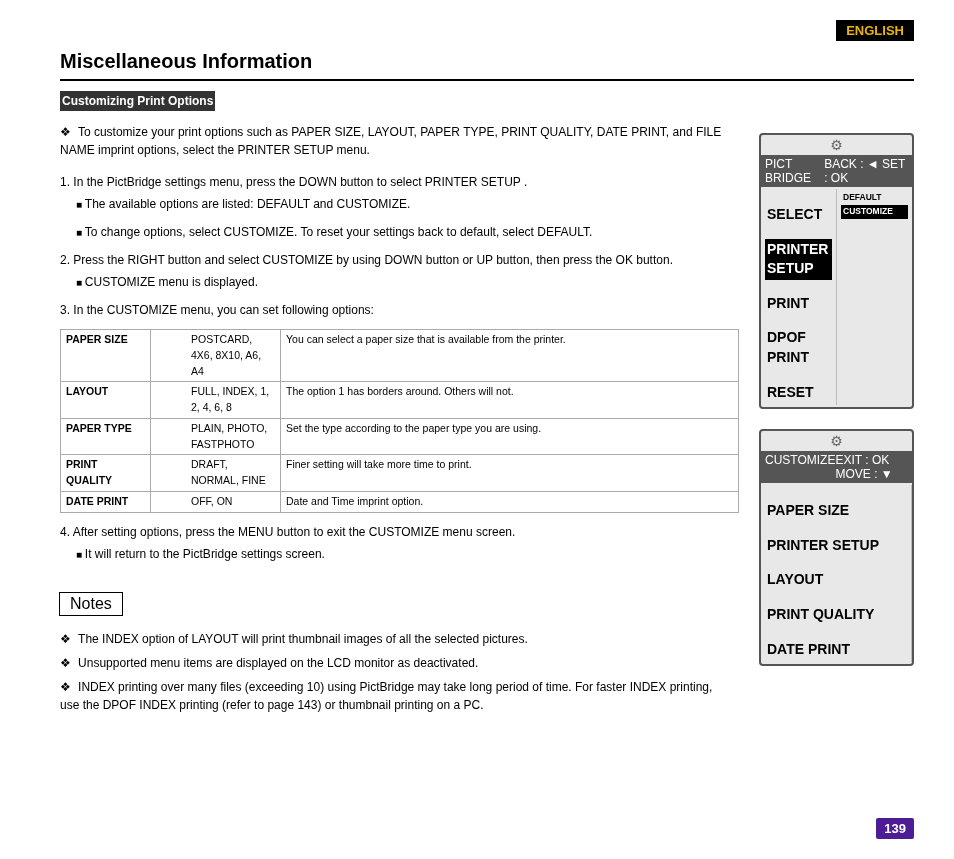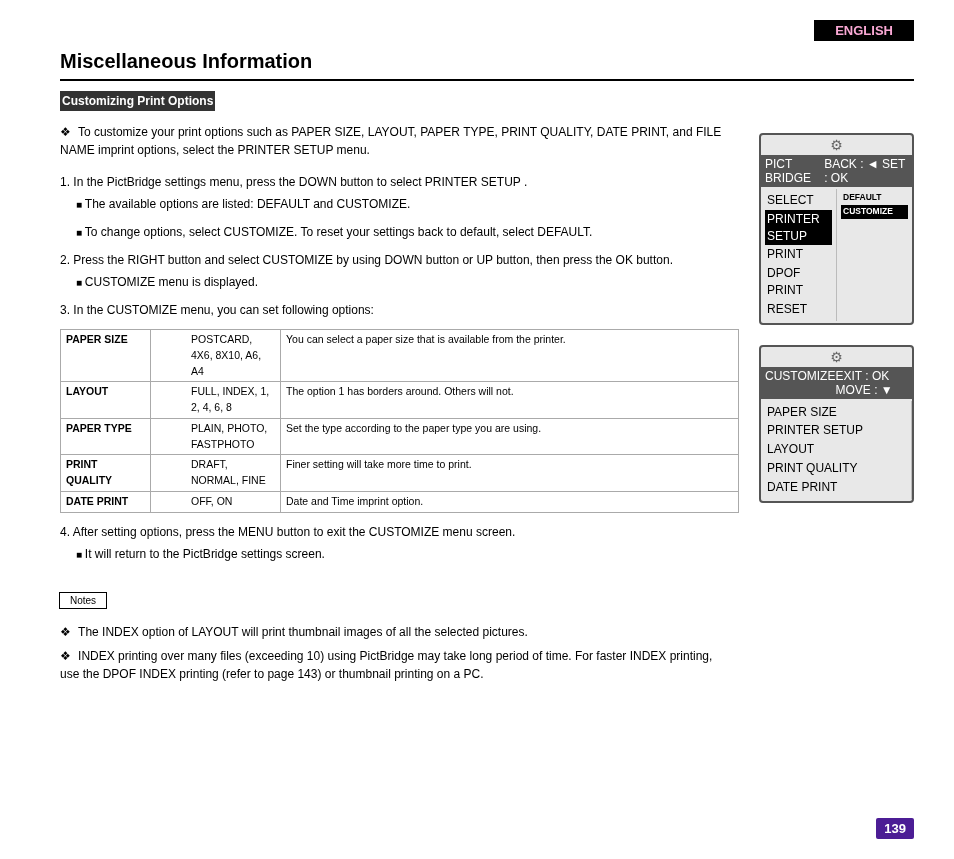--- a/index.html
+++ b/index.html
@@ -11,24 +11,24 @@
       width: 954px;
       min-height: 859px;
       padding: 20px 40px 20px 60px;
       position: relative;
     }
     .english-badge {
       position: absolute;
       top: 20px;
       right: 40px;
       background: #000;
-      color: #f9a8d4;
+      color: #eab308;
       font-weight: bold;
       font-size: 13px;
-      padding: 3px 21px;
+      padding: 3px 10px;
     }
     .page-title {
       font-size: 20px;
       font-weight: bold;
       margin-top: 30px;
       margin-bottom: 10px;
       border-bottom: 2px solid #000;
       padding-bottom: 6px;
     }
     .section-heading {
@@ -136,22 +136,23 @@
       padding: 2px 0;
     }
     .lcd-menu-col {
       flex: 1;
       padding: 2px 4px;
       border-right: 1px solid #bbb;
     }
     .lcd-menu-col .menu-item {
       padding: 1px 2px;
       line-height: 1.4;
-      font-size: 12px;
-      font-weight: normal;
+      font-size: 14px;
+      font-weight: bold;
+      margin-top: 13px;
     }
     .lcd-menu-col .menu-item.selected {
       background: #000;
       color: #fff;
     }
     .lcd-values-col {
       flex: 1;
       padding: 2px 4px;
     }
     .lcd-values-col .val-item {
@@ -268,26 +269,30 @@
     <p style="line-height:1.5; margin-bottom:4px;">
       <span>4.</span>
       <span>After setting options, press the MENU button to exit the CUSTOMIZE menu screen.</span>
     </p>
     <ul class="bullet-list">
       <li>It will return to the PictBridge settings screen.</li>
     </ul>
 
     <div class="notes-section" style="margin-top:30px; border:none;">
       <div style="margin-bottom:6px;">
-        <span class="notes-label" style="border:1px solid #000; display:inline-block; padding:2px 10px; font-size:10px;">Notes</span>
+        <span class="notes-label" style="border:1px solid #000; display:inline-block; padding:2px 10px; font-size:16px;">Notes</span>
       </div>
       <div class="notes-content" style="padding-left:0;">
         <div class="note-item">
           <span class="fleur">❖ </span>
           <span>The  INDEX  option of LAYOUT will print thumbnail images of all the selected pictures.</span>
+        </div>
+        <div class="note-item">
+          <span class="fleur">❖ </span>
+          <span>Unsupported menu items are displayed on the LCD monitor as deactivated.</span>
         </div>
         <div class="note-item">
           <span class="fleur">❖ </span>
           <span>INDEX printing over many files (exceeding 10) using PictBridge may take long period of time. For faster INDEX printing, use the DPOF INDEX printing (refer to page 143) or thumbnail printing on a PC.</span>
         </div>
       </div>
     </div>
 
   </div>
 

